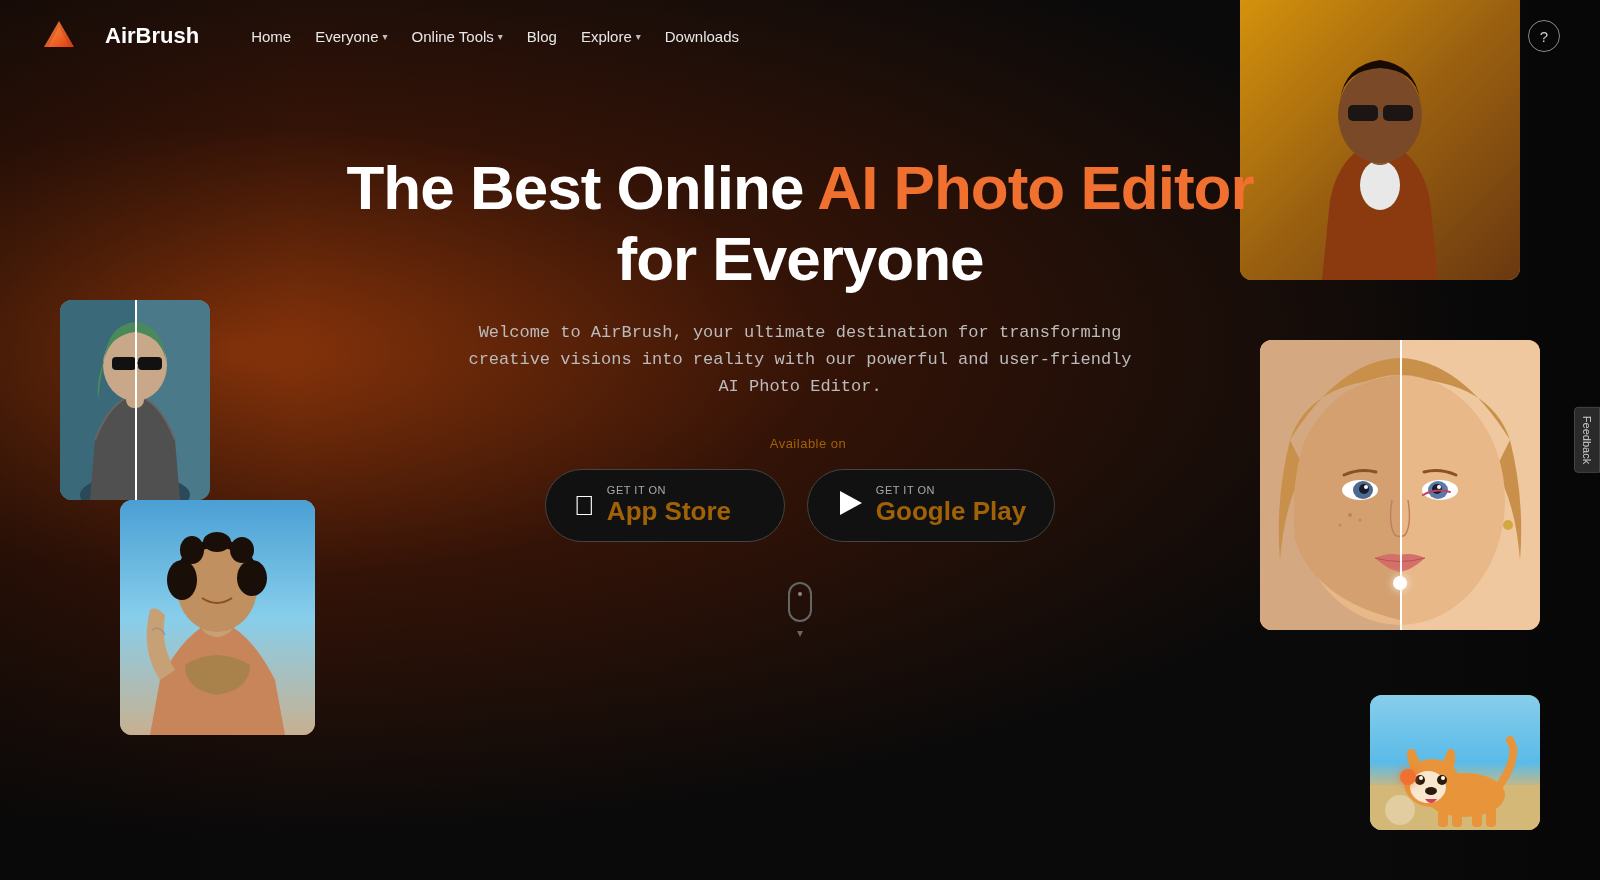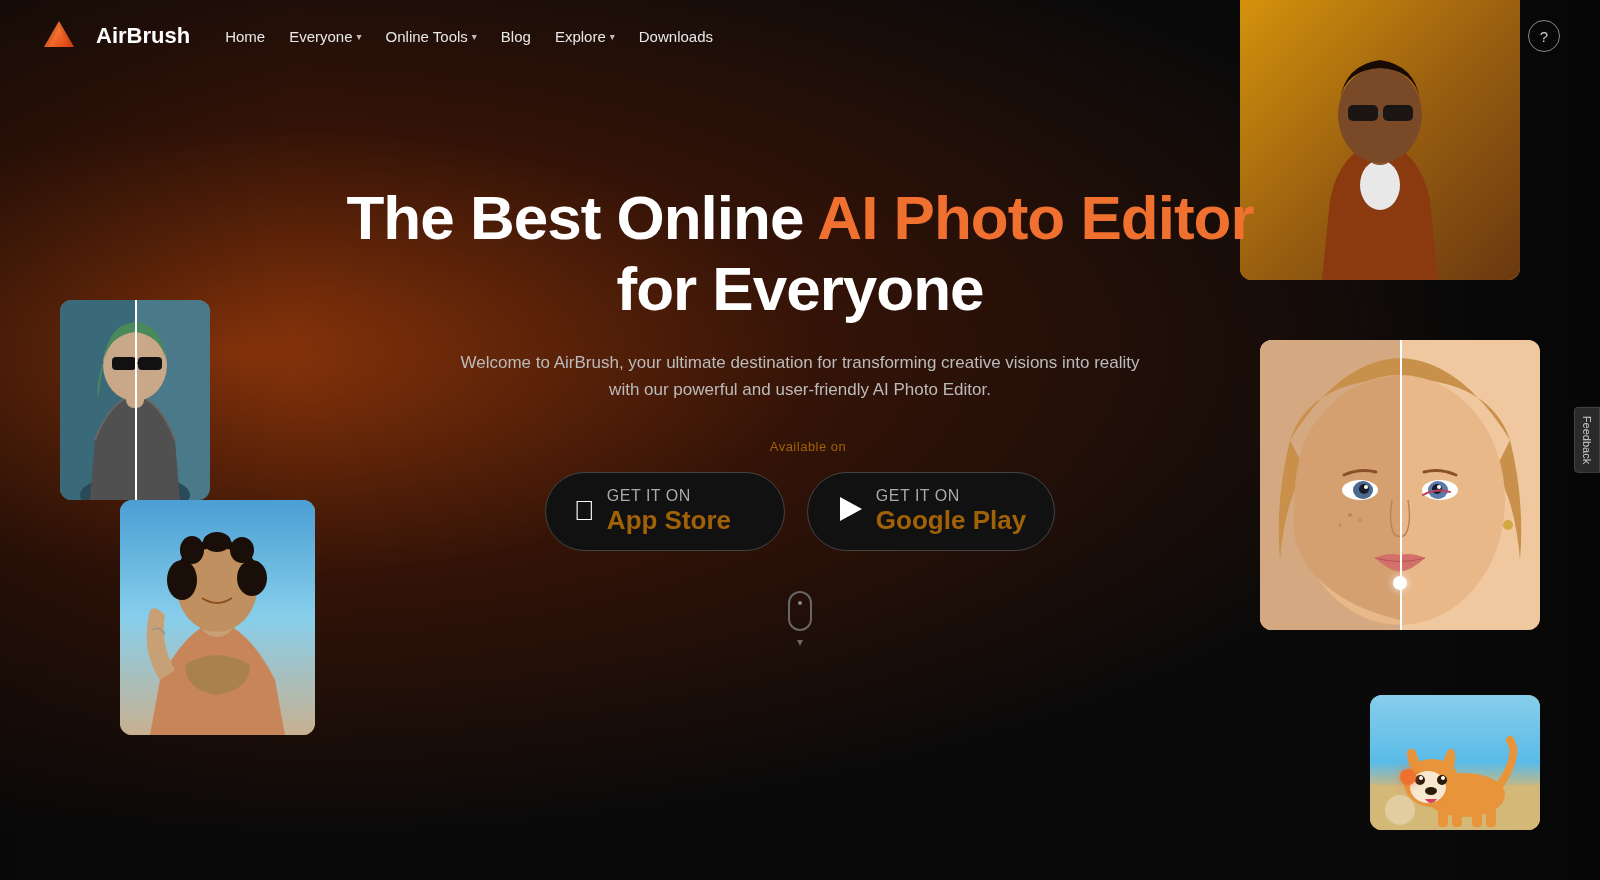--- a/index.html
+++ b/index.html
@@ -29,22 +29,22 @@
       display: flex;
       align-items: center;
       padding: 0 40px;
       height: 72px;
       background: transparent;
     }
 
     .logo-wrap {
       display: flex;
       align-items: center;
-      gap: 18px;
-      margin-right: 35px;
+      gap: 27px;
+      margin-right: 52px;
     }
 
     .logo-icon {
       width: 38px;
       height: 38px;
     }
 
     .logo-text {
       font-size: 22px;
       font-weight: 700;
@@ -112,32 +112,32 @@
       text-align: center;
       padding-top: 80px;
     }
 
     .hero-title {
       font-size: 62px;
       font-weight: 800;
       line-height: 1.15;
       margin-bottom: 24px;
       letter-spacing: -1px;
-      margin-top: 30px;
     }
 
     .hero-title .white-text { color: #fff; }
     .hero-title .orange-text { color: #f07030; }
 
     .hero-subtitle {
       font-size: 17px;
       color: #bbb;
       max-width: 680px;
       margin: 13px auto 36px;
       line-height: 1.6;
+      font-family: Liberation Mono, monospace;
     }
 
     .available-on {
       font-size: 13px;
       color: #a16207;
       margin-bottom: 18px;
       letter-spacing: 0.5px;
       margin-left: 16px;
     }
 
@@ -165,21 +165,21 @@
     .store-btn-icon {
       font-size: 28px;
       line-height: 1;
     }
 
     .store-btn-text {
       text-align: left;
     }
 
     .store-btn-pre {
-      font-size: 16px;
+      font-size: 11px;
       color: #aaa;
       display: block;
       text-transform: uppercase;
       letter-spacing: 0.5px;
     }
 
     .store-btn-name {
       font-size: 26px;
       font-weight: 700;
       display: block;

